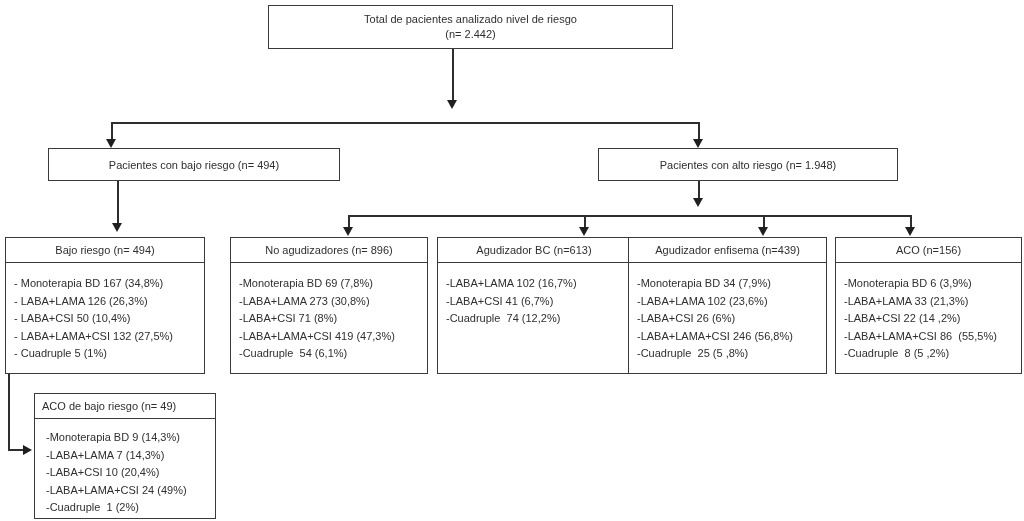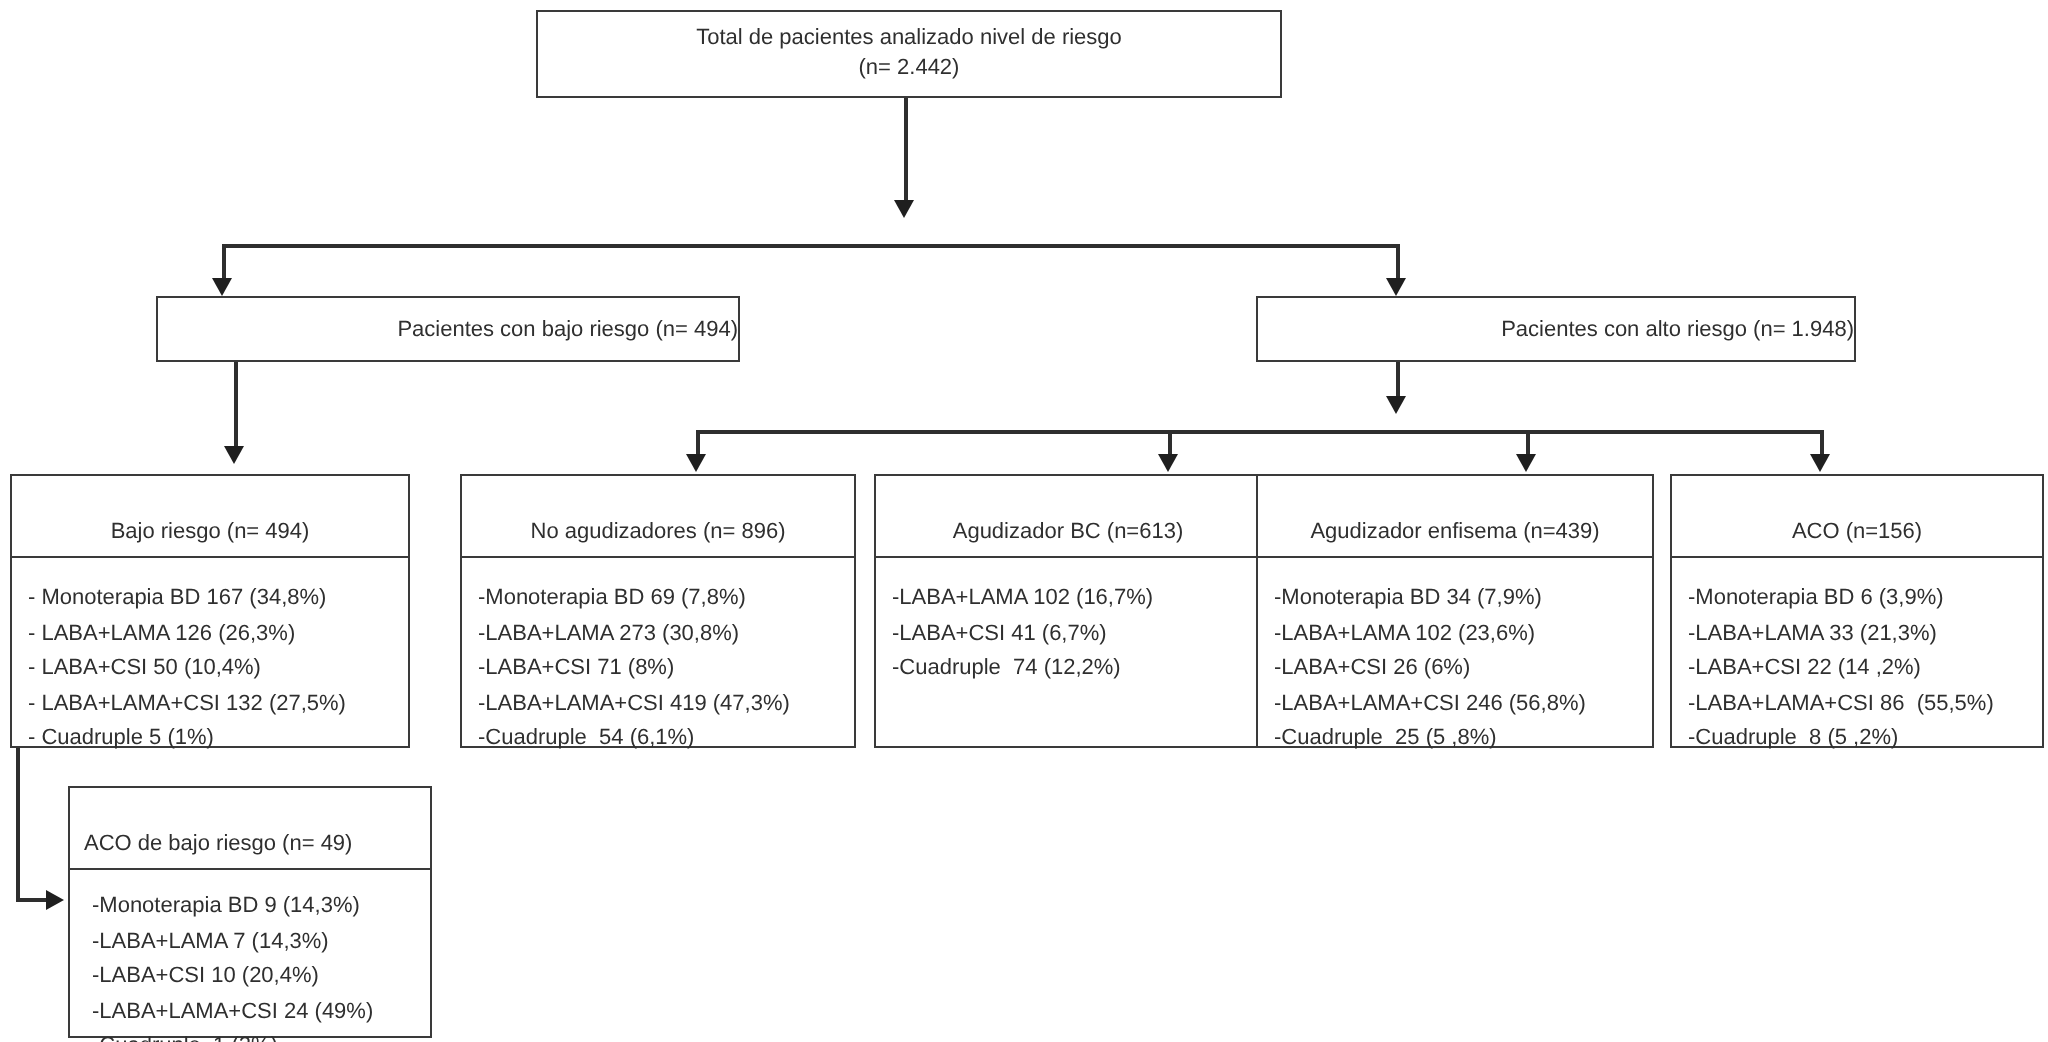--- a/index.html
+++ b/index.html
@@ -12,35 +12,33 @@
     overflow:hidden;
   }
   .box{
     position:absolute;
     border:1.5px solid #3a3a3a;
     background:#ffffff;
     box-sizing:border-box;
     font-size:11px;
   }
   .center-box{
-    display:flex;align-items:center;justify-content:flex-end;
+    display:flex;align-items:center;justify-content:center;
     text-align:center;
-    margin-left:30px;
   }
   .title-box{
     display:flex;flex-direction:column;align-items:center;justify-content:center;
     text-align:center;line-height:15px;
   }
   .group-header{
     line-height:24px;height:24px;
     border-bottom:1.5px solid #3a3a3a;
     text-align:center;
     white-space:pre;
     overflow:hidden;
-    margin-top:16px;
   }
   .group-header.left{
     text-align:left;padding-left:7px;
   }
   .group-items{
     padding:12px 4px 0 8px;
   }
   .group-items.indent{
     padding:10px 4px 0 11px;
   }
@@ -64,21 +62,21 @@
     border-top:5.5px solid transparent;
     border-bottom:5.5px solid transparent;
     border-left:9px solid #1f1f1f;
   }
 </style>
 </head>
 <body>
 
 <div id="canvas">
 
-  <div class="box title-box" style="left:268px;top:5px;width:373px;height:44px;">
+  <div class="box title-box" style="left:268px;top:5px;width:405px;height:44px;">
     <div>Total de pacientes analizado nivel de riesgo</div>
     <div>(n= 2.442)</div>
   </div>
 
   <div class="box center-box" style="left:48px;top:148px;width:292px;height:33px;">
     <span>Pacientes con bajo riesgo (n= 494)</span>
   </div>
   <div class="box center-box" style="left:598px;top:148px;width:300px;height:33px;">
     <span>Pacientes con alto riesgo (n= 1.948)</span>
   </div>

